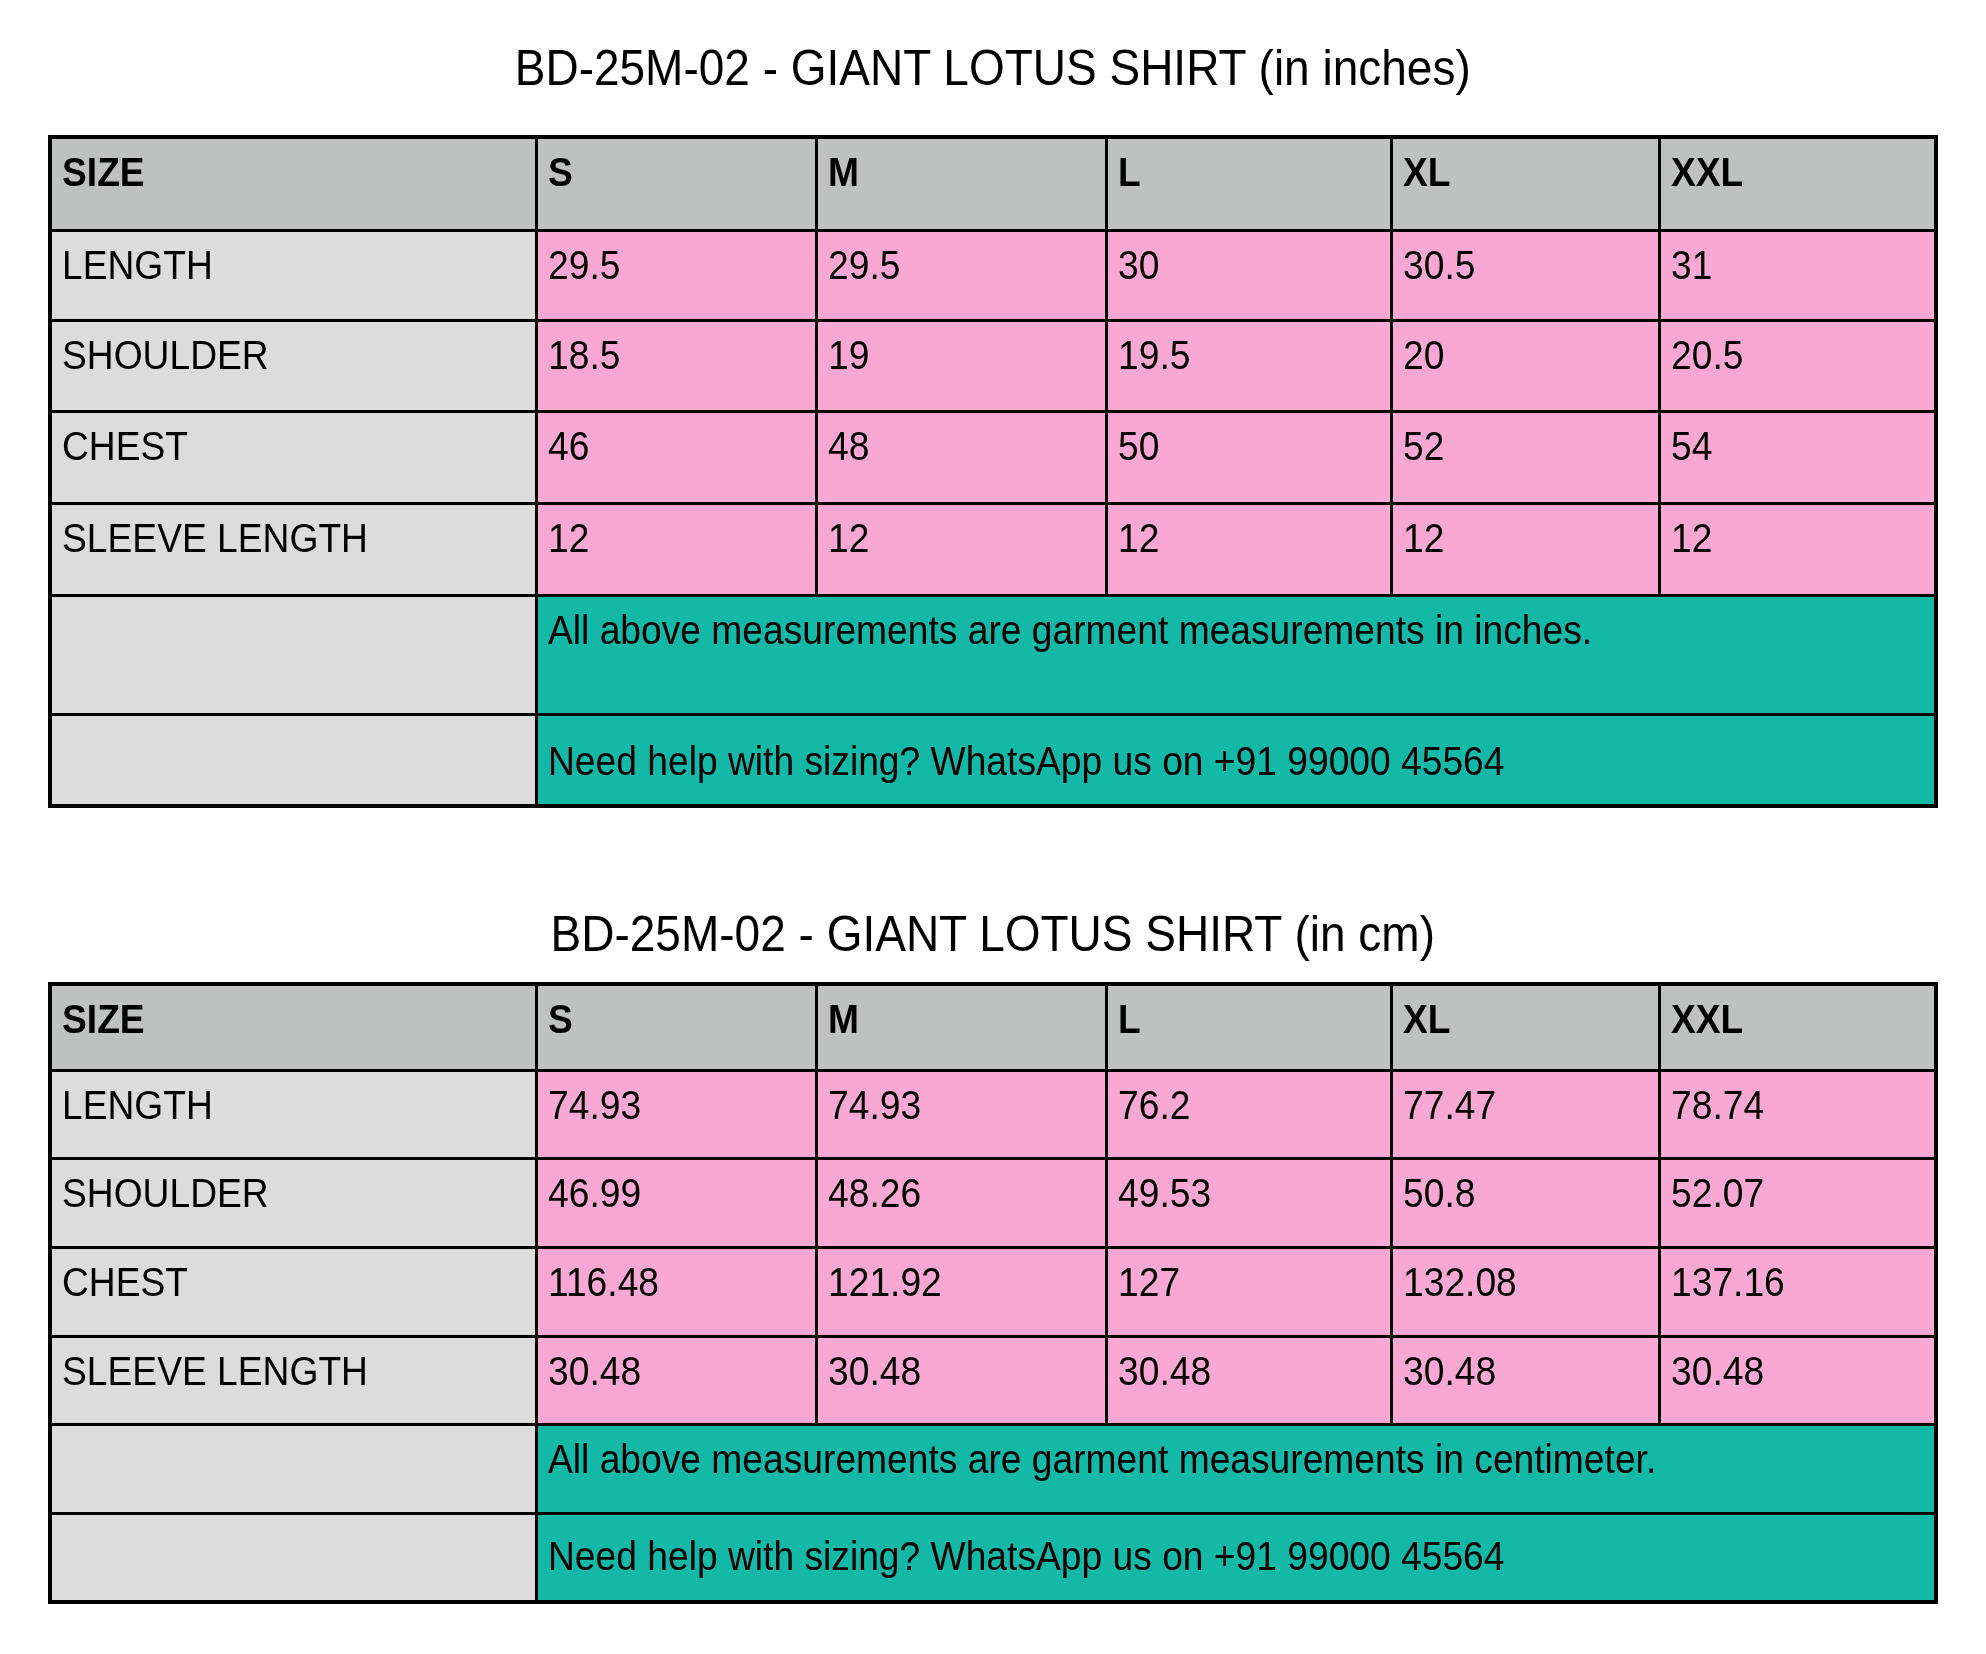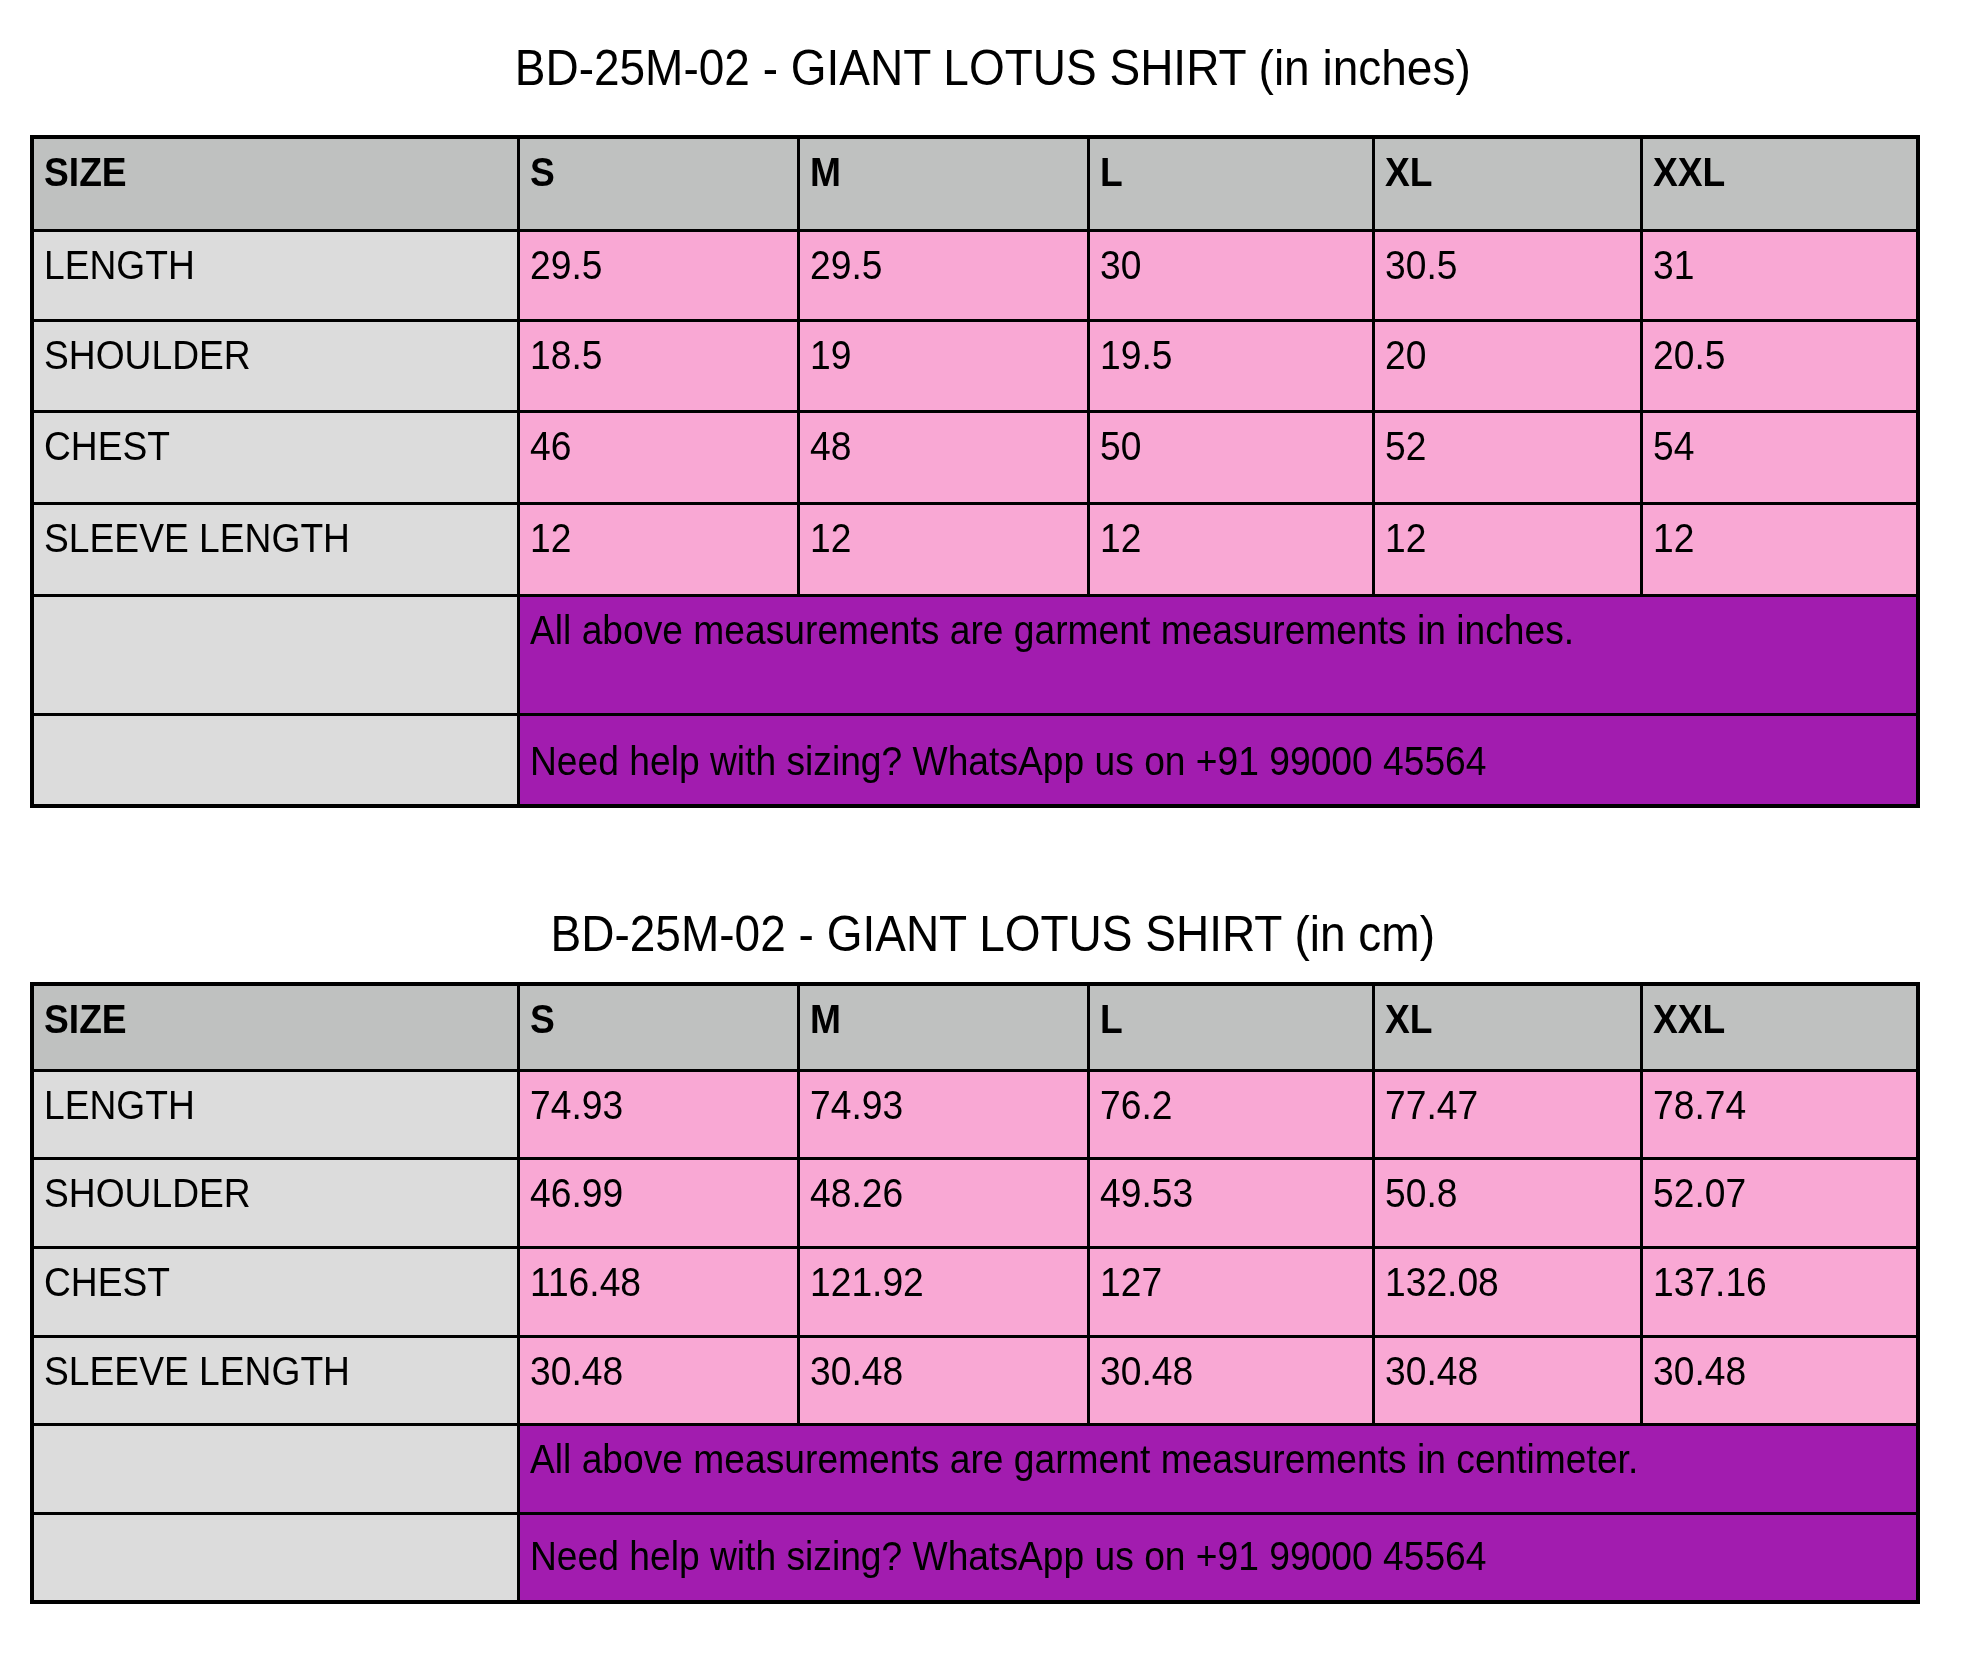--- a/index.html
+++ b/index.html
@@ -1,28 +1,28 @@
 <!DOCTYPE html>
 <html><head>
 <meta charset="utf-8">
 <style>
   html, body { margin: 0; padding: 0; background: #ffffff; }
   body { width: 1986px; height: 1654px; position: relative; overflow: hidden;
          font-family: "Liberation Sans", "DejaVu Sans", sans-serif; color: #000; }
   .title { position: absolute; left: 0; width: 1986px; text-align: center;
            font-size: 50px; line-height: 60px; font-weight: normal; transform: scaleX(0.92); transform-origin: 990px 0; }
-  .chart { position: absolute; left: 30px; width: 1886px; border-collapse: collapse;
+  .chart { position: absolute; left: 48px; width: 1886px; border-collapse: collapse;
            table-layout: fixed; border: 4px solid #000; }
   .chart td { border: 3px solid #000; vertical-align: top; padding: 10px 0 0 10px;
               font-size: 40px; line-height: 46px; box-sizing: border-box; }
   .chart tr.hdr td { background: #bfc1c0; font-weight: bold; }
   .chart td.lbl { background: #dcdcdc; font-weight: normal; }
   .chart tr.hdr td.lbl { background: #bfc1c0; }
   .chart td.val { background: #f9a8d4; }
-  .chart td.note { background: #a21caf; }
+  .chart td.note { background: #14b8a6; }
   .nar { display: inline-block; transform: scaleX(0.93); transform-origin: 0 0; white-space: nowrap; }
 </style>
 </head>
 <body>
 
 <div class="title" style="top:38px;">BD-25M-02 - GIANT LOTUS SHIRT (in inches)</div>
 
 <table class="chart" style="top:135px;">
   <colgroup>
     <col style="width:486px">

